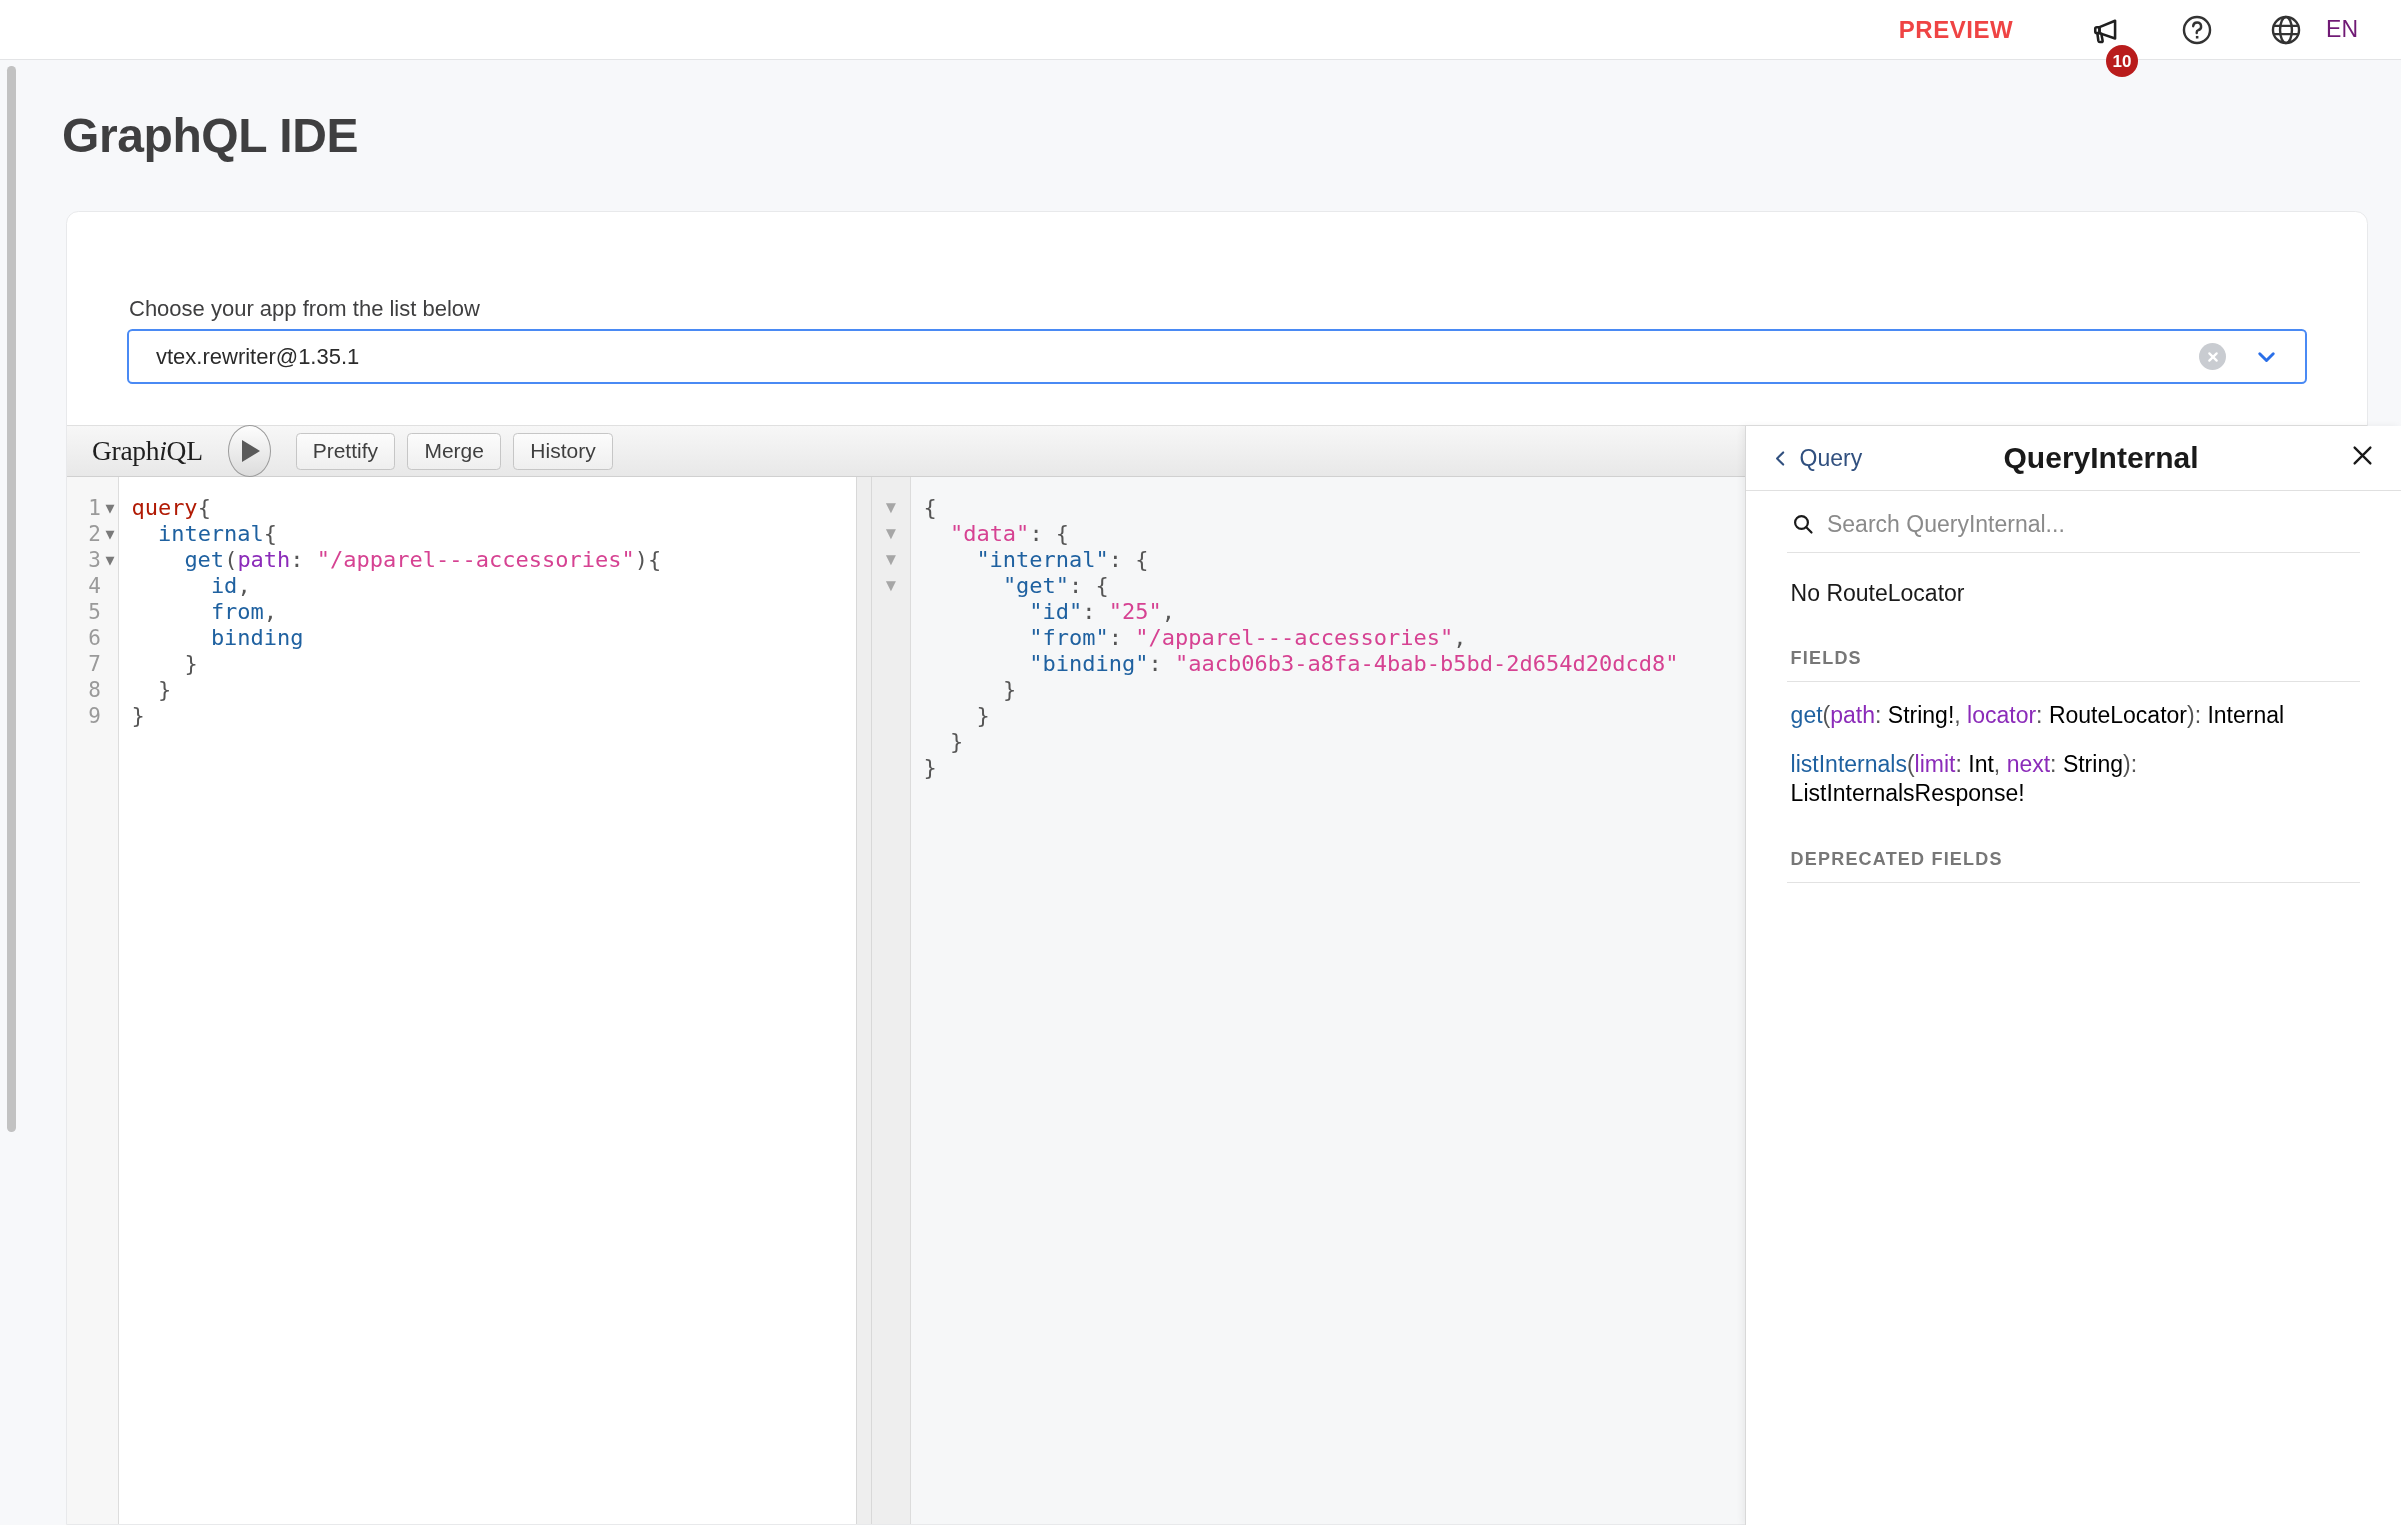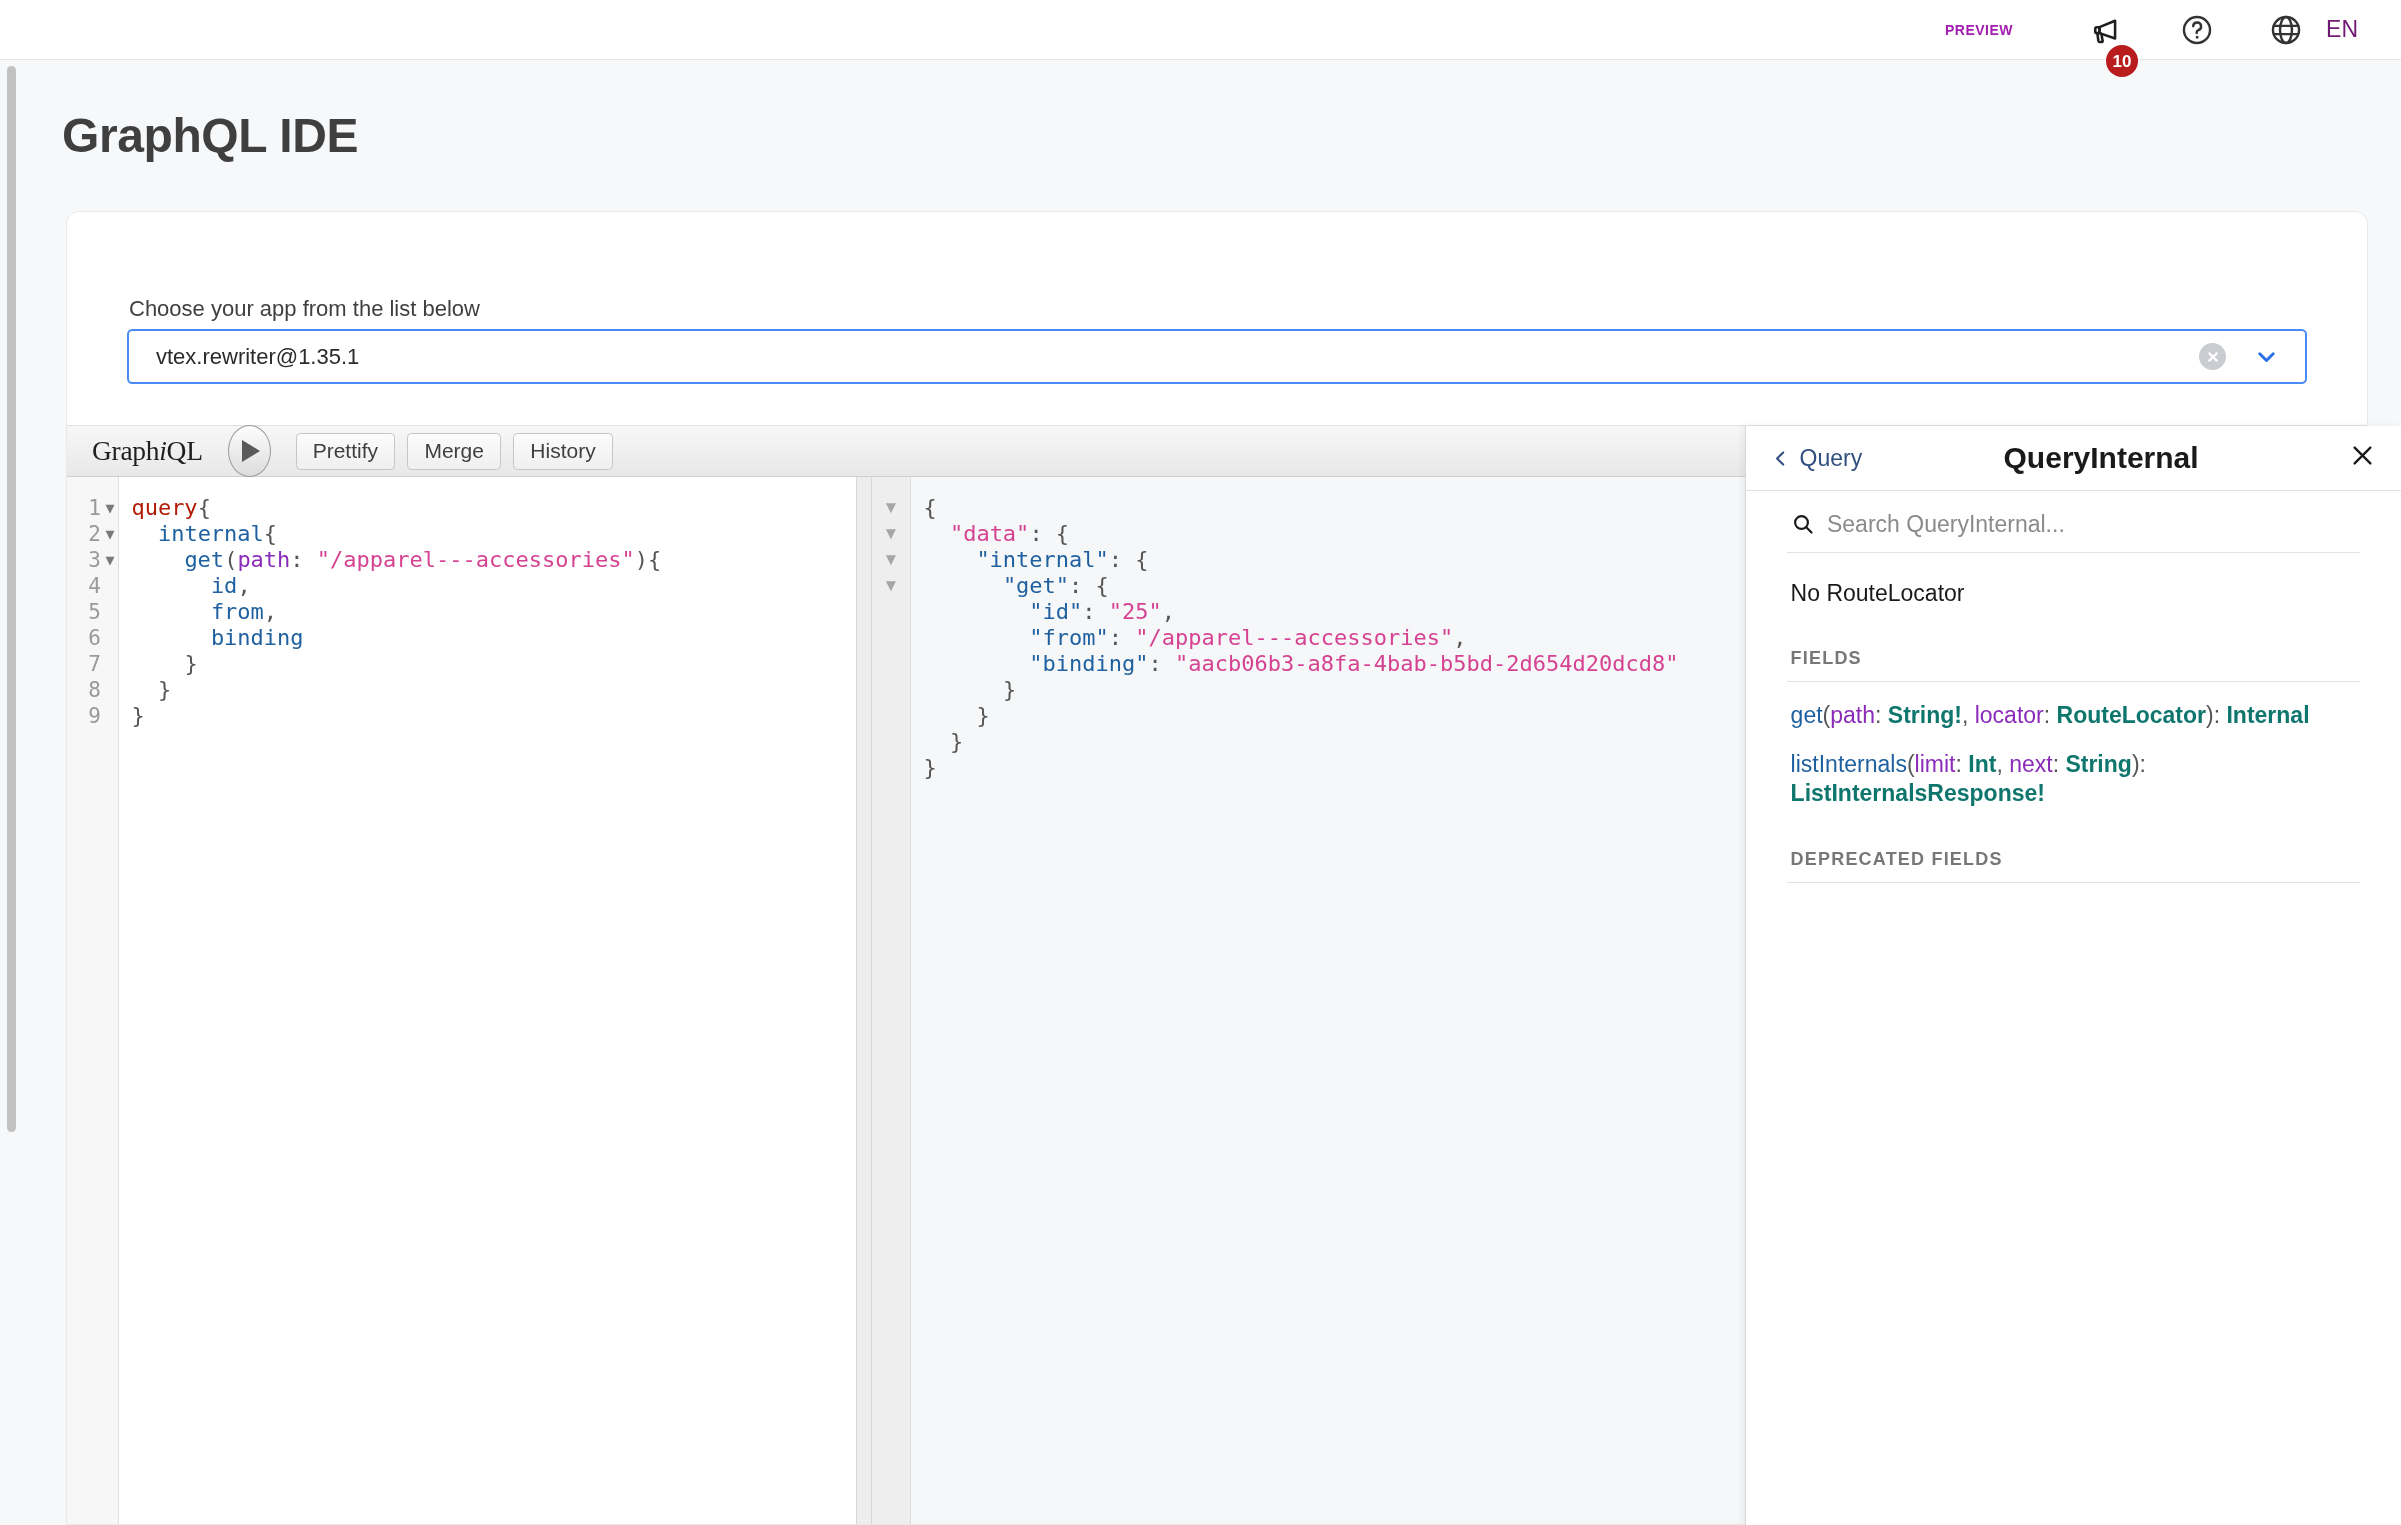--- a/index.html
+++ b/index.html
@@ -12,21 +12,21 @@
 
   
   .topbar {
     position: absolute; top: 0; left: 0; width: 2401px; height: 60px;
     background: #ffffff;
     border-bottom: 0.9px solid #e3e4e6;
     display: flex; align-items: center; justify-content: flex-end;
     padding-right: 43px;
   }
   .preview-link {
-    color: #a21caf; font-weight: bold; font-size: 14px;
+    color: #ef4444; font-weight: bold; font-size: 24px;
     letter-spacing: 0.5px; margin-right: 78px; cursor: pointer;
   }
   .topicon { position: relative; margin-right: 55px; display: flex; align-items: center; cursor: pointer; }
   .topicon:last-child { margin-right: 0; }
   .badge {
     position: absolute; top: -11.5px; left: 15px;
     background: #b91c1c; color: #fff;
     border-radius: 50%; min-width: 32px; height: 32px;
     font-size: 17px; font-weight: bold;
     display: flex; align-items: center; justify-content: center;
@@ -182,21 +182,21 @@
   .docs-search input::placeholder { color: #8b8b8b; }
   .no-desc { font-size: 23px; color: #1a1a1a; padding: 27px 3.6px 0 3.6px; }
   .sec-head {
     font-size: 18px; font-weight: bold; color: #777;
     letter-spacing: 1.2px; padding: 41px 3.6px 12.4px 3.6px;
     border-bottom: 0.9px solid #e2e2e2;
   }
   .field-row { font-size: 23px; padding: 19.5px 3.6px 0 3.6px; line-height: 29px; cursor: pointer; }
   .f-name { color: #1f61a0; }
   .f-arg  { color: #8b2bb9; }
-  .f-type { color: #0f766e; font-weight: bold; }
+  .f-type { color: #000000; }
   .f-punc { color: #555; }
   .show-dep {
     margin: 23px 3.6px 0 3.6px; height: 55px;
     border: 0.9px solid #dadada; border-radius: 4.4px;
     background: #fbfbfb;
     display: flex; align-items: center; justify-content: center;
     font-size: 23px; color: #3a3a3a; cursor: pointer;
   }
 
   

